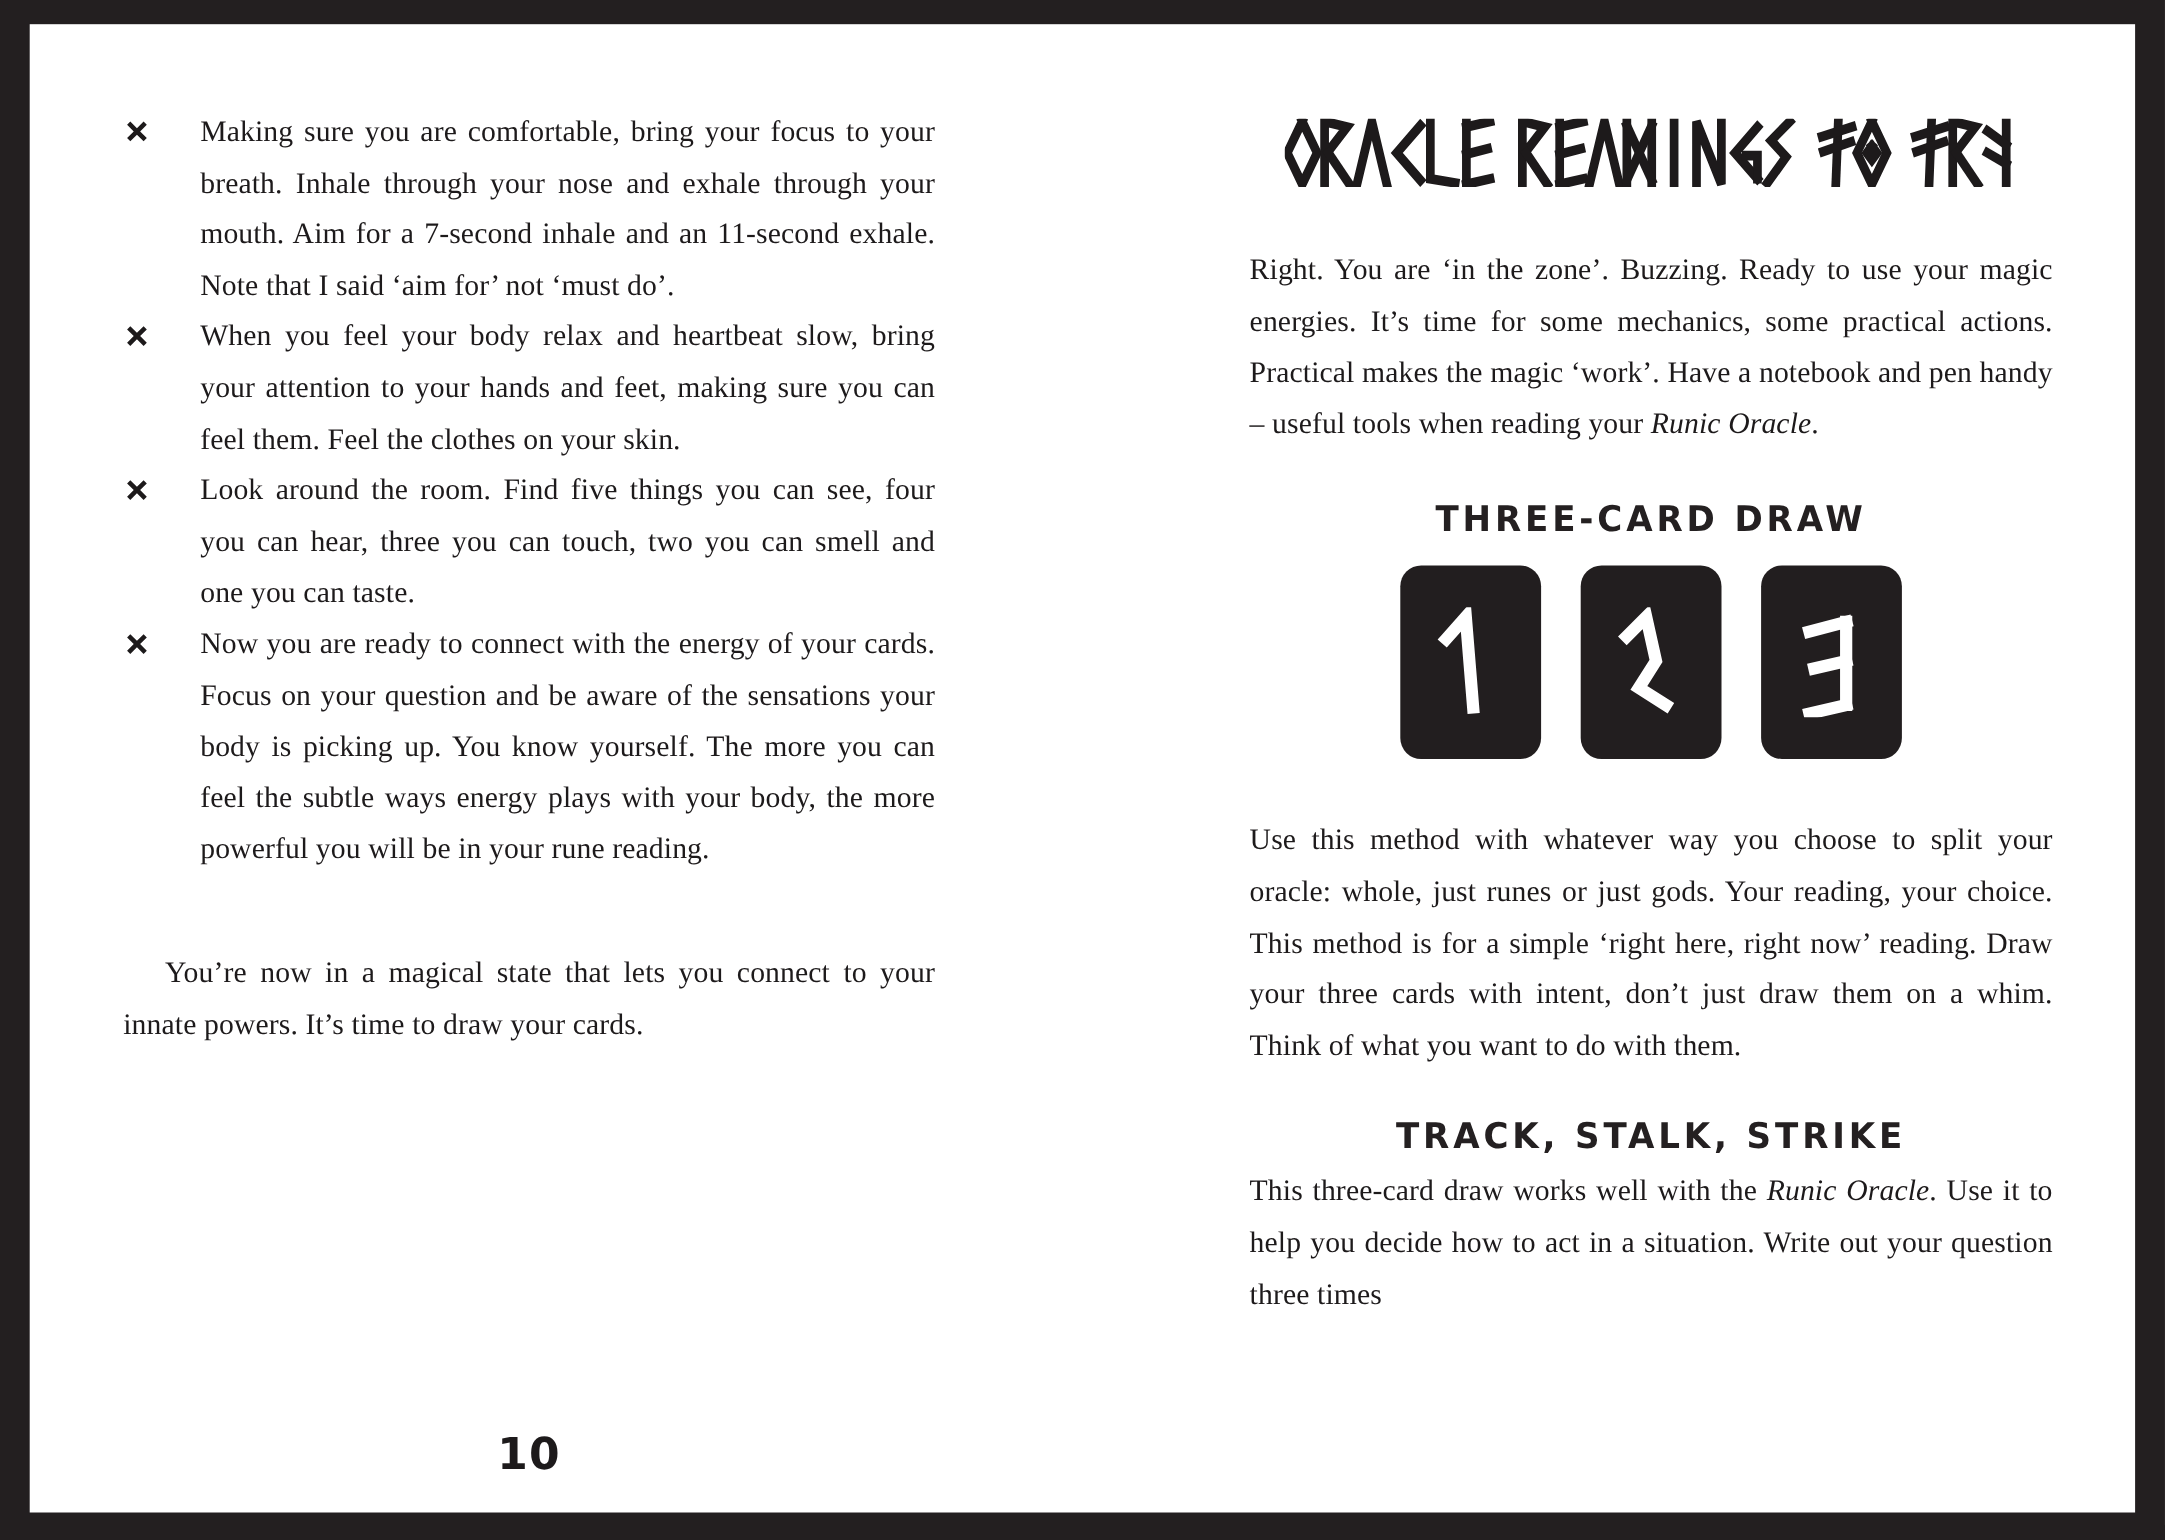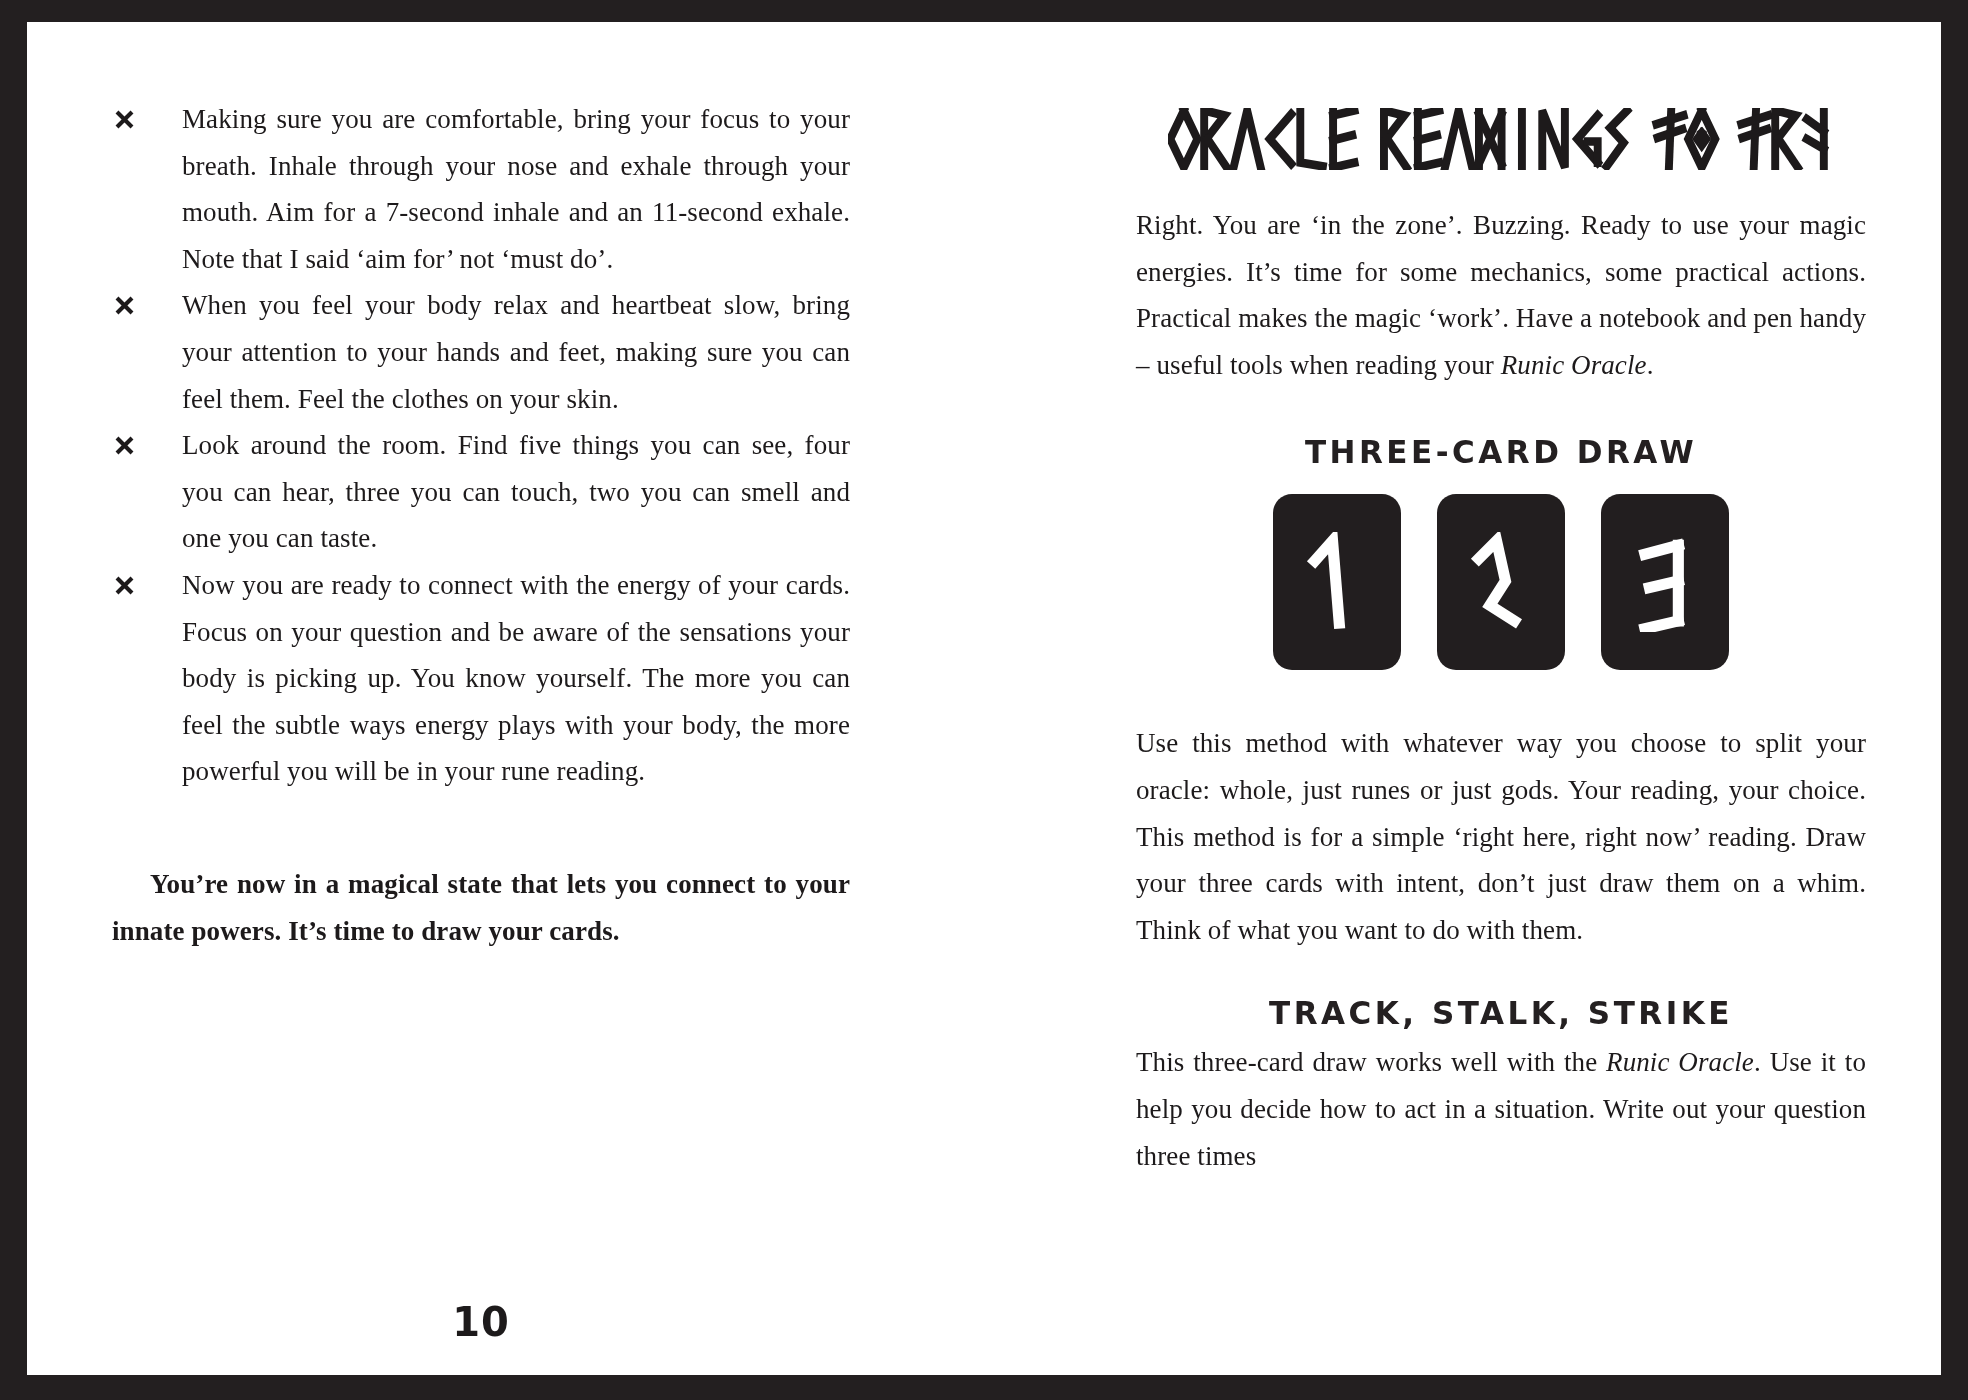--- a/index.html
+++ b/index.html
@@ -30,33 +30,33 @@
 
   
   .bullet-list{list-style:none;margin-top:74px;}
   .bullet-list li{display:flex;align-items:flex-start;}
   .bullet{
     flex:0 0 70px;padding-top:11px;
   }
   .bullet svg{width:25px;height:25px;display:block;fill:var(--ink);}
   .li-text{flex:1 1 auto;}
 
-  .closing{margin-top:66px;text-indent:38px;font-weight:bold;}
+  .closing{margin-top:66px;text-indent:38px;}
 
   .page-num{
     position:absolute;bottom:30px;left:0;right:0;text-align:center;
     font-family:"DejaVu Sans","Liberation Sans",sans-serif;
     font-size:40px;font-weight:700;letter-spacing:1px;
   }
 
   
   .runic-title{display:block;margin:86px auto 0 auto;}
   .runic-title svg{display:block;}
 
-  .intro{margin-top:32px;}
+  .intro{margin-top:52px;}
 
   .sub-heading{
     font-family:"DejaVu Sans","Liberation Sans",sans-serif;
     font-weight:700;font-size:31px;letter-spacing:3.5px;
     text-align:center;color:#242021;
     transform:scaleY(1.04);
   }
   .h-threecard{margin-top:46px;}
   .h-track{margin-top:42px;margin-bottom:8px;}
 

